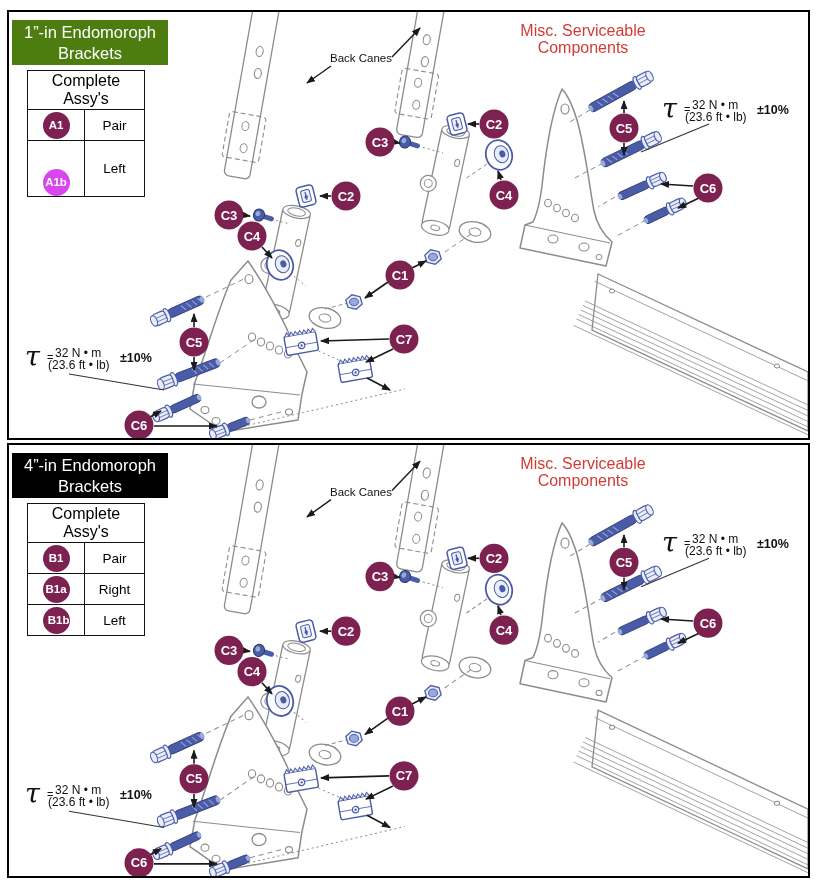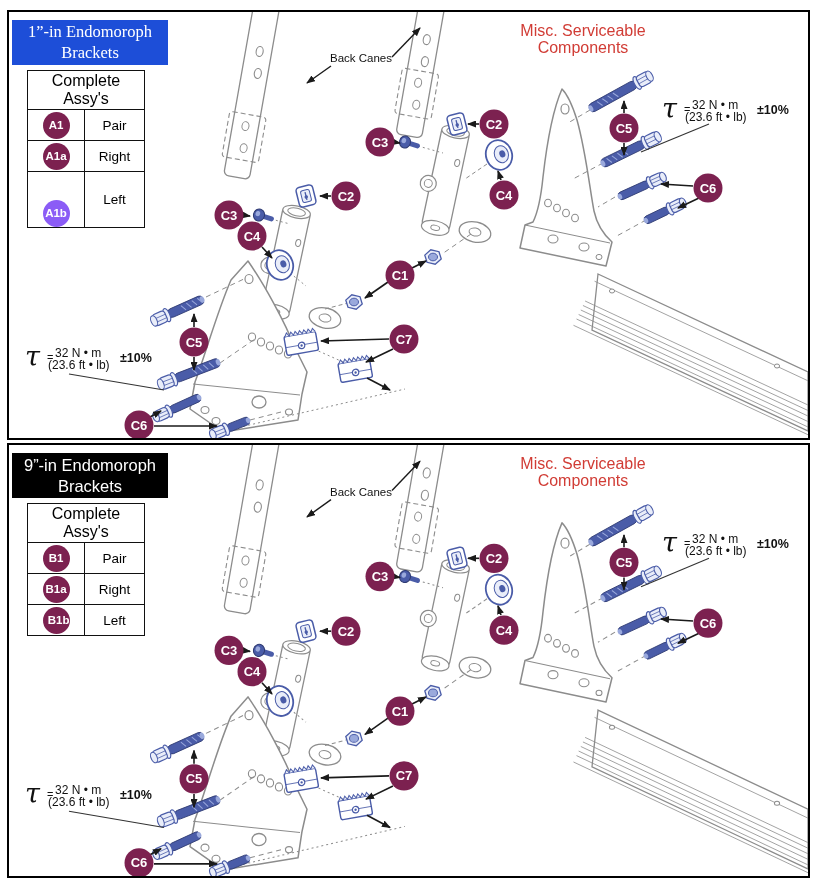--- a/index.html
+++ b/index.html
@@ -386,41 +386,37 @@
         </g>
         <g>
           <text x="16" y="354" font-size="27" font-style="italic" font-family="&quot;DejaVu Serif&quot;,serif" fill="#111">τ</text>
           <text x="38" y="349" font-size="11" fill="#111">=</text>
           <text x="46" y="345" font-size="12" fill="#111">32 N • m</text>
           <text x="39" y="357" font-size="12" fill="#111">(23.6 ft • lb)</text>
           <text x="111" y="350" font-size="12.5" font-weight="bold" fill="#111">±10%</text>
           <line x1="60" y1="362" x2="155" y2="378" stroke="#333" stroke-width="1.1"></line>
         </g>
       </svg>
-    <div class="header-box" style="background: #1d4ed8; color: rgb(255, 255, 255); font-family: Liberation Serif, serif;">
+    <div class="header-box" style="background: #4d7c0f; color: rgb(255, 255, 255);">
       <span>1”-in Endomoroph</span><br>
       <span>Brackets</span>
     </div>
     <table class="assy">
       <thead>
           <tr>
             <th colspan="2">Complete Assy's</th>
           </tr>
         </thead>
       <tbody>
         <tr>
           <td class="bcell"><span class="badge" style="background: rgb(124, 33, 80); color: rgb(255, 255, 255);">A1</span></td>
           <td class="lcell">Pair</td>
         </tr>
         <tr>
-          <td class="bcell"><span class="badge" style="background: rgb(124, 33, 80); color: rgb(255, 255, 255);">A1a</span></td>
-          <td class="lcell">Right</td>
-        </tr>
-        <tr>
-          <td class="bcell"><span class="badge" style="background: #8b5cf6; color: rgb(255, 255, 255); margin-top: 28px;">A1b</span></td>
+          <td class="bcell"><span class="badge" style="background: #d946ef; color: rgb(255, 255, 255); margin-top: 28px;">A1b</span></td>
           <td class="lcell">Left</td>
         </tr>
       </tbody>
     </table>
   </section>
 
   <section class="panel" id="panel-1">
     <svg id="svg-1" class="diagram" viewBox="0 0 799 426" preserveAspectRatio="none">
         <defs>
           <marker id="svg-1-ah" markerWidth="9" markerHeight="7" refX="8" refY="3.5" orient="auto" markerUnits="userSpaceOnUse">
@@ -781,21 +777,21 @@
         <g>
           <text x="16" y="354" font-size="27" font-style="italic" font-family="&quot;DejaVu Serif&quot;,serif" fill="#111">τ</text>
           <text x="38" y="349" font-size="11" fill="#111">=</text>
           <text x="46" y="345" font-size="12" fill="#111">32 N • m</text>
           <text x="39" y="357" font-size="12" fill="#111">(23.6 ft • lb)</text>
           <text x="111" y="350" font-size="12.5" font-weight="bold" fill="#111">±10%</text>
           <line x1="60" y1="362" x2="155" y2="378" stroke="#333" stroke-width="1.1"></line>
         </g>
       </svg>
     <div class="header-box" style="background: rgb(0, 0, 0); color: rgb(255, 255, 255);">
-      <span>9”-in Endomoroph</span><br>
+      <span>4”-in Endomoroph</span><br>
       <span>Brackets</span>
     </div>
     <table class="assy">
       <thead>
           <tr>
             <th colspan="2">Complete Assy's</th>
           </tr>
         </thead>
       <tbody>
         <tr>

